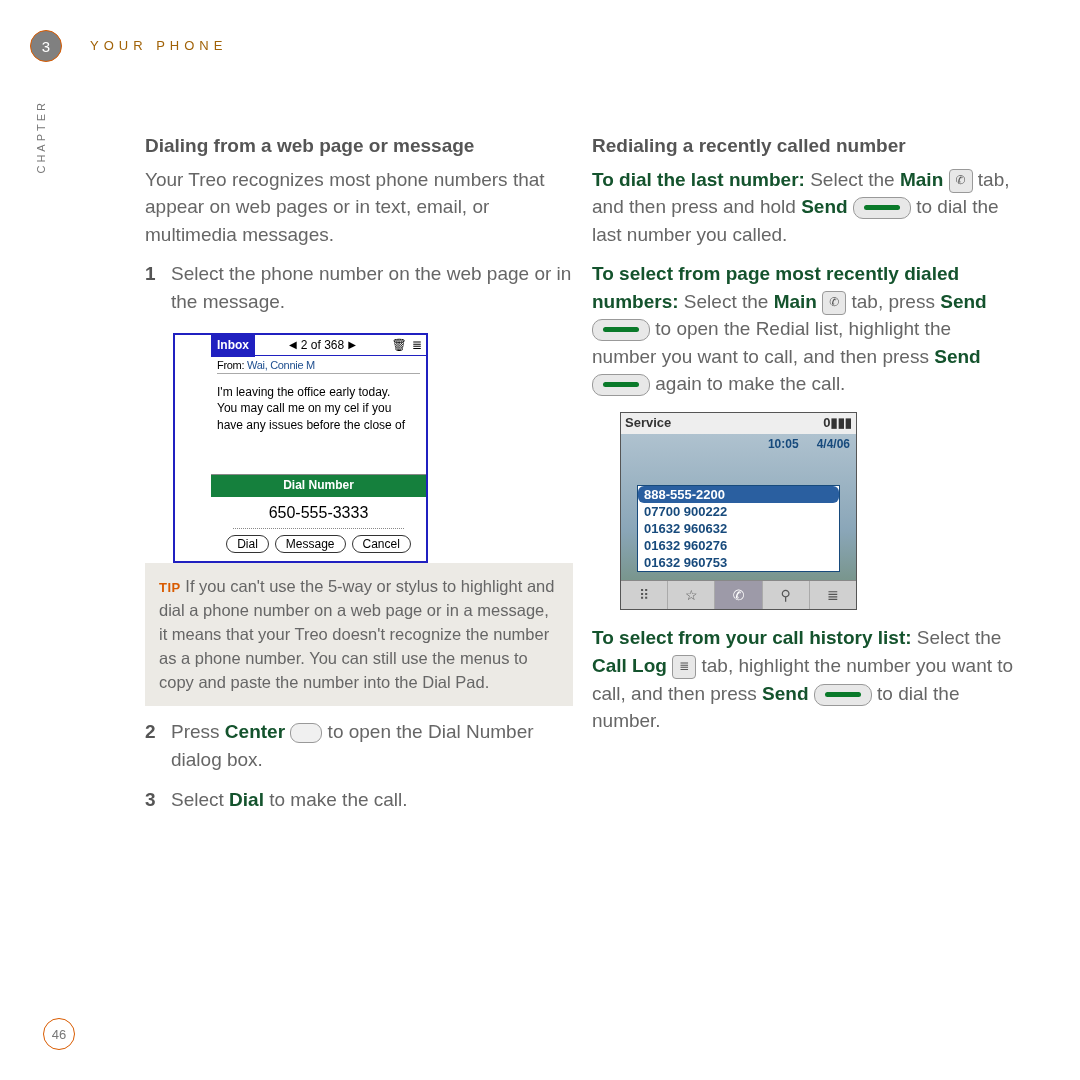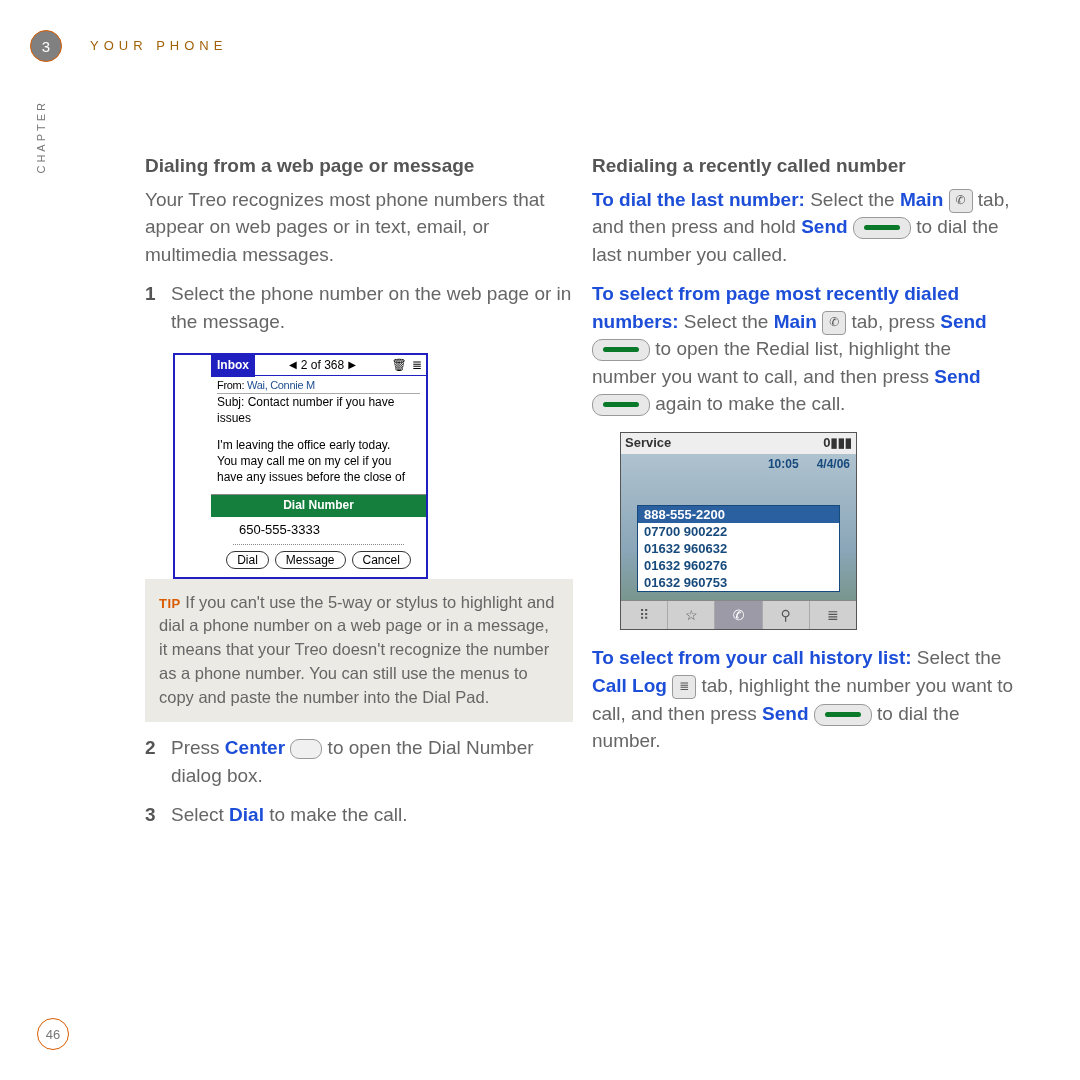--- a/index.html
+++ b/index.html
@@ -48,52 +48,52 @@
     left: 35px;
     font-size: 11px;
     letter-spacing: 3px;
     color: #777;
     writing-mode: vertical-rl;
     transform: rotate(180deg);
   }
   .page-number {
     position: absolute;
     bottom: 30px;
-    left: 37px;
+    left: 43px;
     width: 30px;
     height: 30px;
     border-radius: 50%;
     border: 1.5px solid #d95b00;
     color: #777;
     font-size: 13px;
     display: flex;
     align-items: center;
     justify-content: center;
   }
   .content {
     position: absolute;
-    top: 152px;
+    top: 132px;
     left: 145px;
     right: 60px;
     display: flex;
     gap: 19px;
   }
   .col {
     flex: 1 1 0;
     font-size: 19px;
     line-height: 1.45;
     color: #666;
   }
   .h2 {
     font-weight: bold;
     color: #555;
     font-size: 19px;
     margin-bottom: 6px;
   }
-  .bold { font-weight: bold; color: #1d4ed8; }
+  .bold { font-weight: bold; color: #14532d; }
   .ol-item {
     display: flex;
     margin-top: 12px;
   }
   .ol-num {
     width: 26px;
     flex: 0 0 26px;
     font-weight: bold;
     color: #555;
   }
@@ -195,23 +195,24 @@
   .dial-band {
     background: #15803d;
     color: #fff;
     font-weight: bold;
     text-align: center;
     font-size: 12px;
     padding: 2px 0;
   }
   .dial-num {
     padding: 4px 6px;
-    font-size: 13px;
+    font-size: 16px;
     border-bottom: 1px dotted #888;
     margin: 0 22px;
+    text-align: center;
   }
   .dial-btns {
     display: flex;
     gap: 6px;
     justify-content: center;
     padding: 6px 0 8px 0;
   }
   .pill-btn {
     border: 1px solid #333;
     border-radius: 10px;
@@ -252,20 +253,21 @@
     margin: 30px 16px 8px 16px;
     background: #fff;
     border: 1px solid #174a7c;
   }
   .svc-list .row {
     padding: 0 6px;
     font-size: 13px;
     font-weight: bold;
     color: #174a7c;
     line-height: 17px;
+    border-radius: 6px;
   }
   .svc-list .row.sel {
     background: #2a5fa0;
     color: #fff;
   }
   .svc-tabs {
     display: flex;
     background: #d0d0d0;
     border-top: 1px solid #888;
   }
@@ -314,21 +316,20 @@
             <span class="tri">▶</span>
           </div>
           <div class="bar-icon">🗑</div>
           <div class="bar-icon">≣</div>
         </div>
         <div class="inbox-body">
           <div class="inbox-from-line">
             <span class="inbox-from-label">From:</span>
             <span>Wai, Connie M</span>
           </div>
-          <div>Subj: Contact number if you have issues</div>
           <div style="height:10px"></div>
           <div>I'm leaving the office early today.</div>
           <div>You may call me on my cel if you</div>
           <div>have any issues before the close of</div>
         </div>
         <div class="dial-band">Dial Number</div>
         <div class="dial-num">650-555-3333</div>
         <div class="dial-btns">
           <div class="pill-btn">Dial</div>
           <div class="pill-btn">Message</div>

